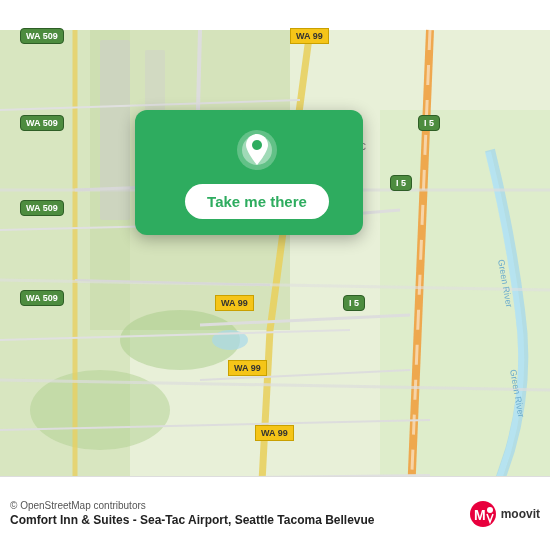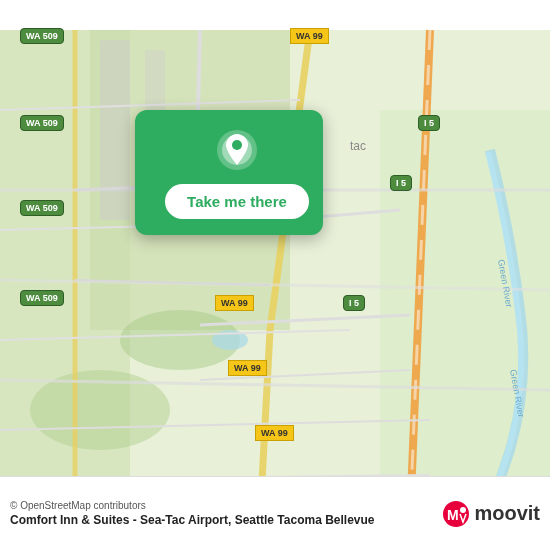--- a/index.html
+++ b/index.html
@@ -25,21 +25,21 @@
       left: 0;
       width: 100%;
       height: 100%;
     }
 
     
     #popup-card {
       position: absolute;
       top: 110px;
       left: 135px;
-      width: 188px;
+      width: 228px;
       background-color: #2eac5f;
       border-radius: 12px;
       display: flex;
       flex-direction: column;
       align-items: center;
       padding: 18px 20px 16px 36px;
       box-shadow: 0 4px 16px rgba(0,0,0,0.3);
       z-index: 10;
     }
 
@@ -226,16 +226,16 @@
     <div id="moovit-logo">
 
       <svg id="moovit-icon" viewBox="0 0 28 28" xmlns="http://www.w3.org/2000/svg">
         <circle cx="14" cy="14" r="13" fill="#e8003d"></circle>
 
         <text x="5" y="20" font-size="14" font-weight="bold" fill="white" font-family="Arial">M</text>
 
         <circle cx="21" cy="10" r="3" fill="white"></circle>
         <path d="M18 14 L21 22 L24 14" stroke="white" stroke-width="1.5" fill="none"></path>
       </svg>
-      <span style="font-size:20px;font-weight:700;color:#333;">moovit</span>
+      <span style="font-size:12px;font-weight:700;color:#333;">moovit</span>
     </div>
   </div>
 </div>
 
 </body></html>

